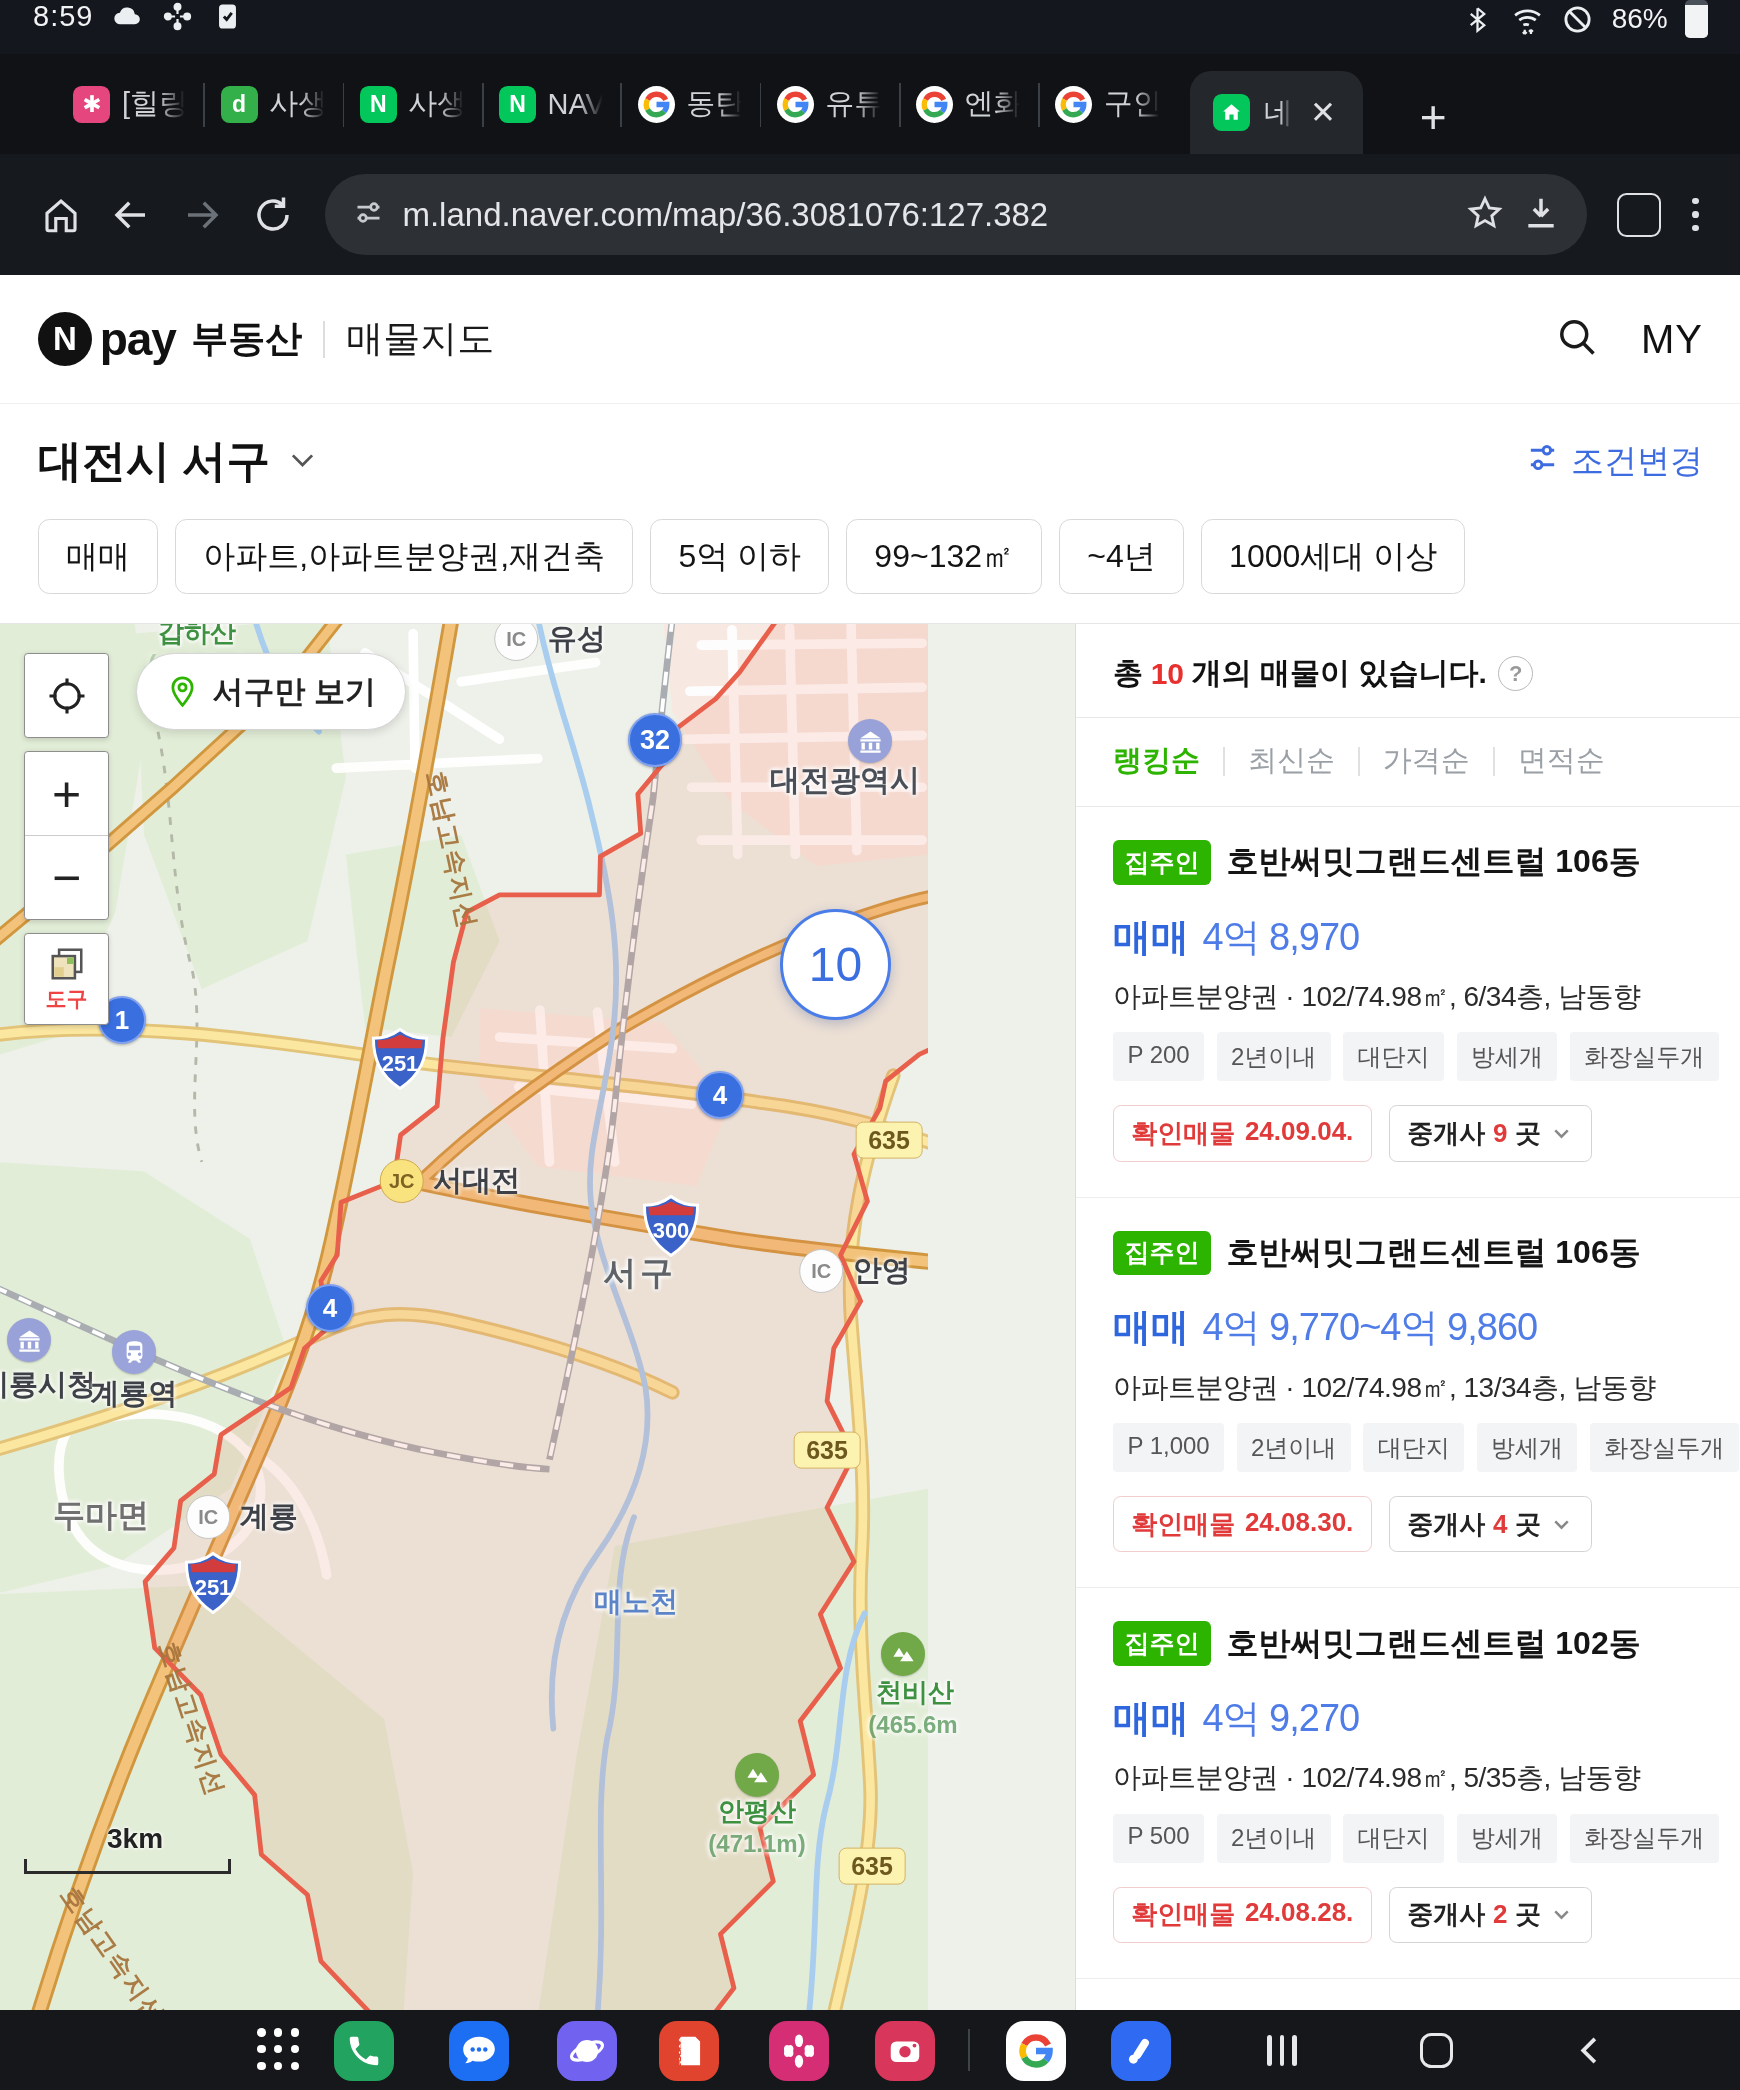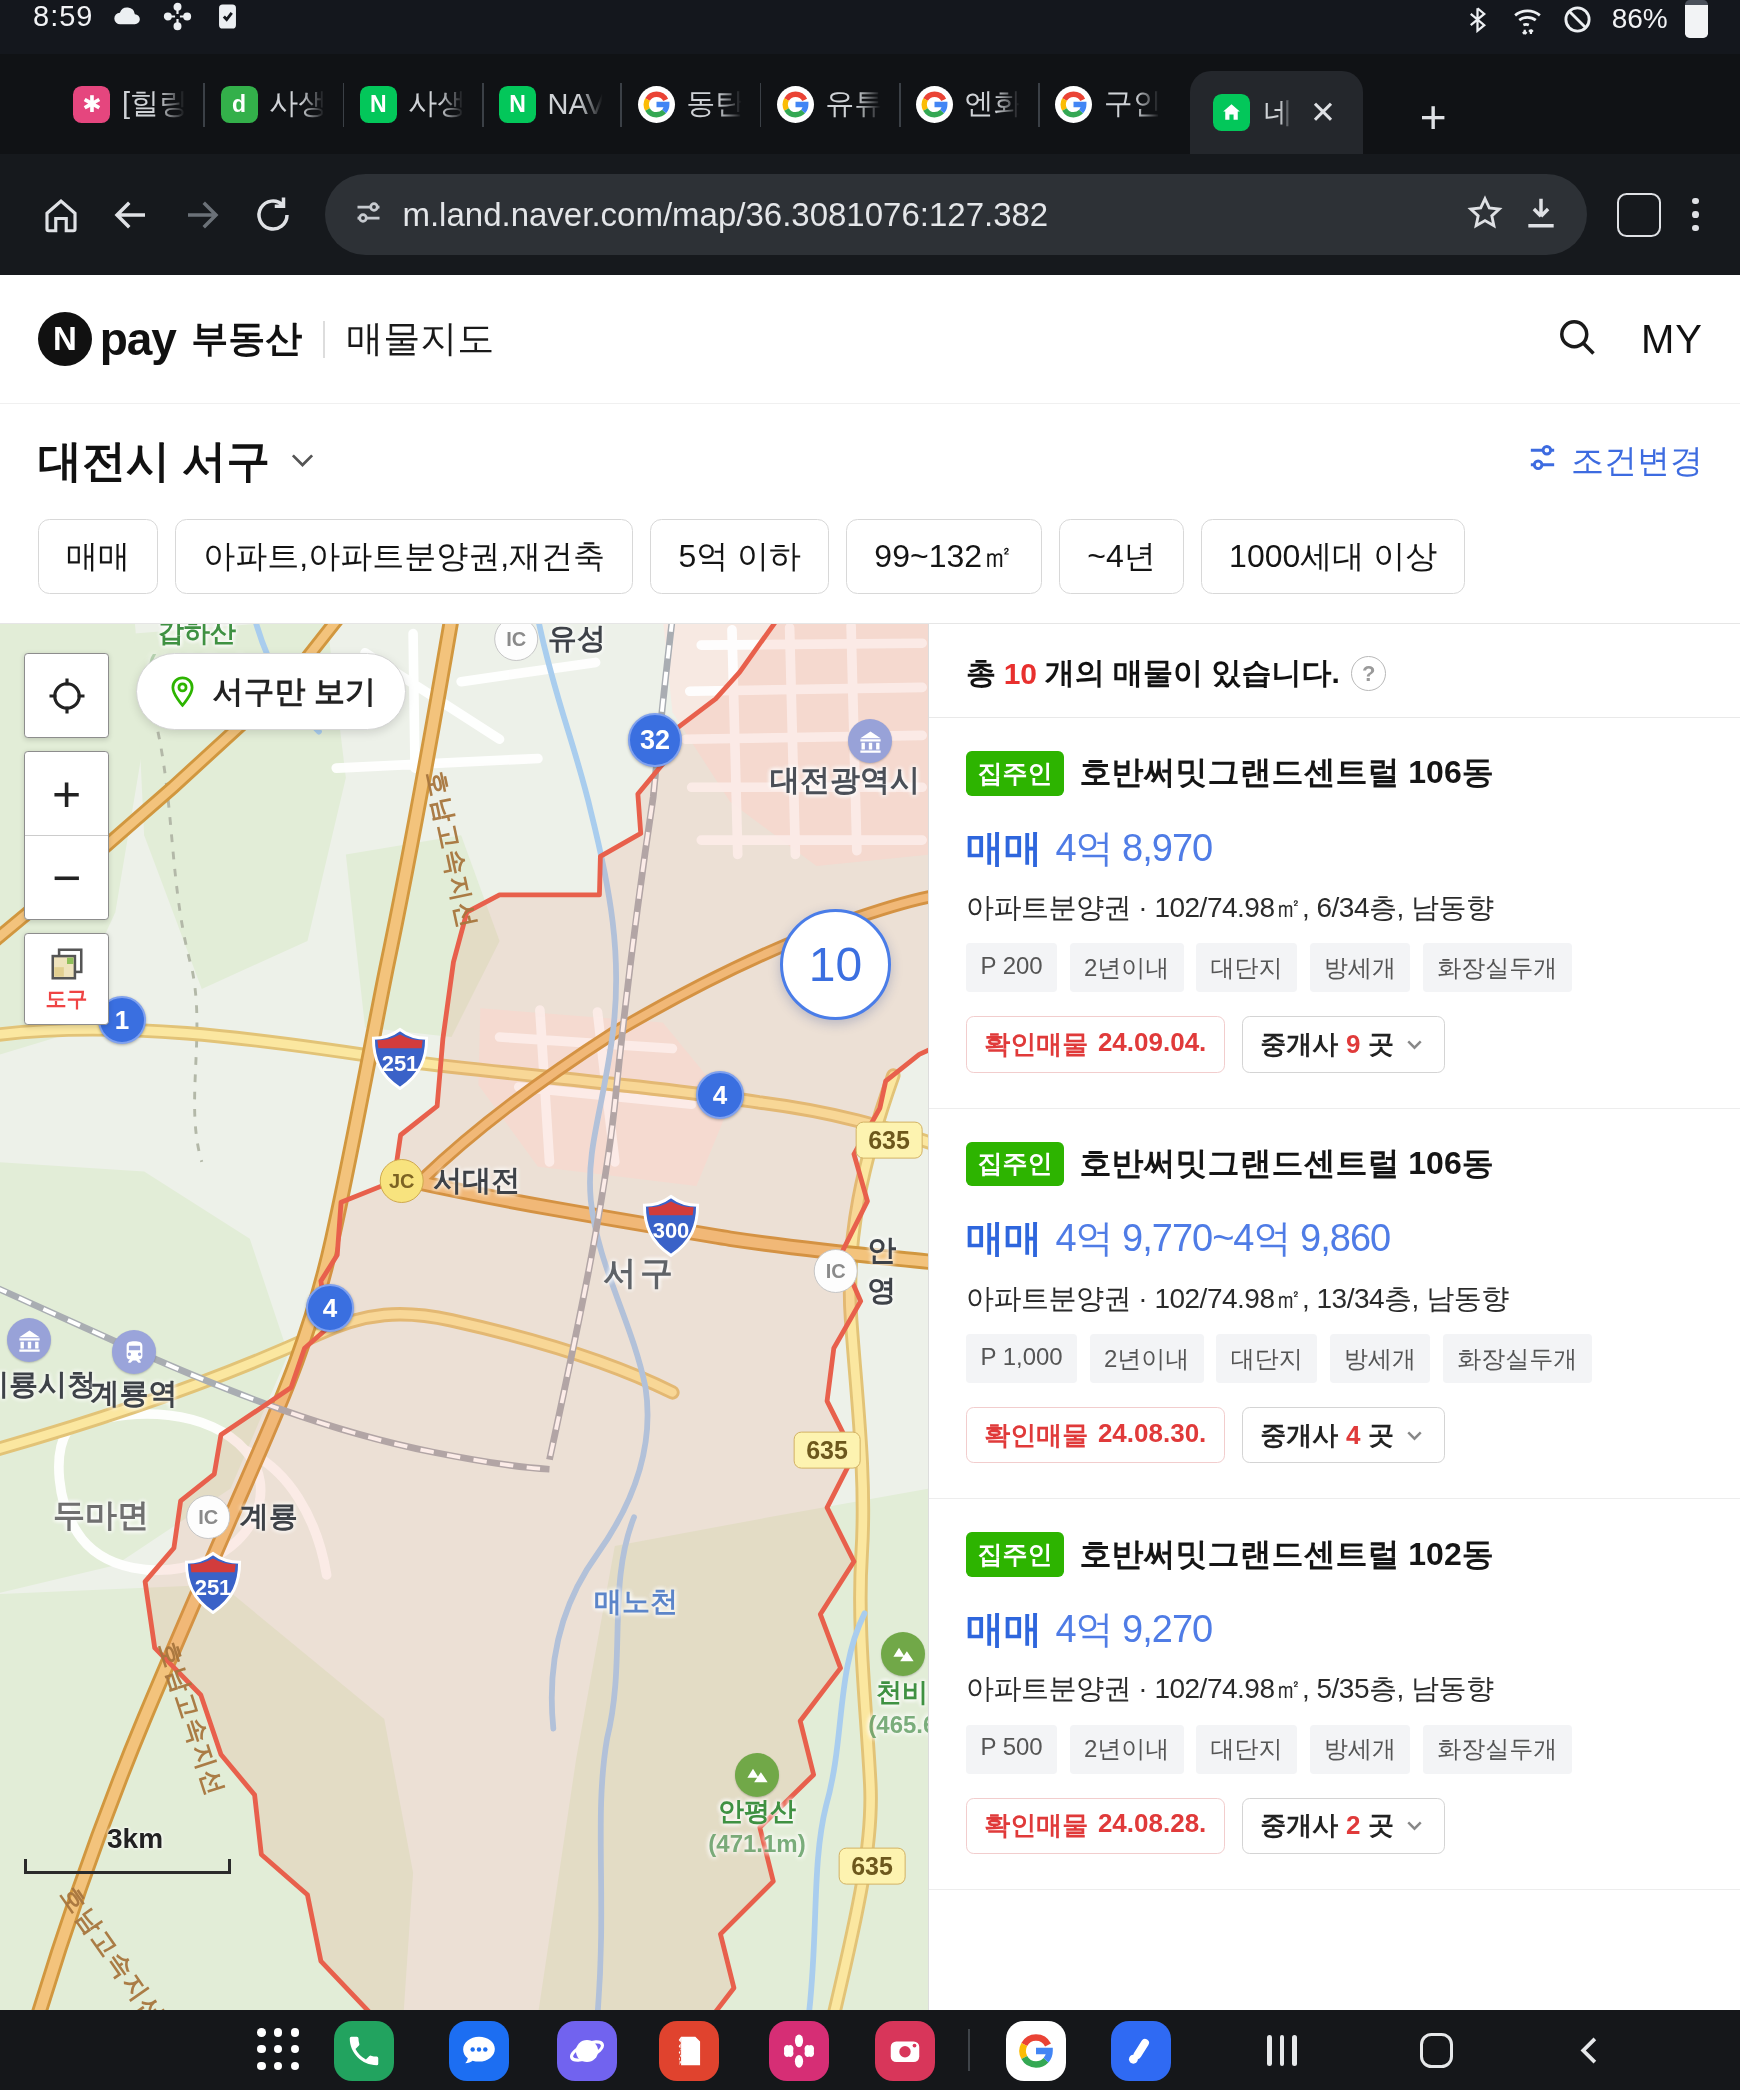--- a/index.html
+++ b/index.html
@@ -59,21 +59,21 @@
   .region-title { font-size:44px; font-weight:bold; color:#111; }
   .region-right { margin-left:auto; display:flex; align-items:center; gap:11.5px; color:#3d6be0; font-size:33px; }
 
   
   .chip-row { height:104px; display:flex; align-items:flex-start; gap:17.3px; padding:0 38px; }
   .chip { height:75px; border:1.9px solid #d8d8d8; border-radius:11.5px; padding:0 27px;
     display:flex; align-items:center; font-size:32px; color:#141414; white-space:nowrap; }
 
   
   .content { display:flex; height:1387px; overflow:hidden; border-top:1px solid #e6e6e6; }
-  .map { position:relative; width:928px; height:1387px; overflow:hidden; background:#edf1e9; flex:0 0 auto; }
+  .map { position:relative; width:1075px; height:1387px; overflow:hidden; background:#edf1e9; flex:0 0 auto; }
   .map svg.base { position:absolute; inset:0; }
 
   .mlabel { position:absolute; transform:translate(-50%,-50%); white-space:nowrap;
     text-shadow:0 0 4.8px #fff,0 0 4.8px #fff,0 0 4.8px #fff; }
   .peak { color:#3f9142; font-weight:bold; font-size:26px; }
   .peak-elev { color:#68a26c; font-size:24px; font-weight:bold; opacity:.85; }
   .peak-faint { opacity:.35; }
   .river-name { color:#5c85c9; font-weight:bold; font-size:28px; }
   .area-big { color:#4a4f57; font-weight:bold; font-size:30px; }
   .area-mid { color:#5f6368; font-weight:bold; font-size:33px; letter-spacing:3.8px; }
@@ -574,20 +574,29 @@
       </div>
     </div>
 
     <div class="panel">
       <div class="summary">
         <span>총</span>
         <span class="cnt">10</span>
         <span>개의 매물이 있습니다.</span>
         <span class="helpc">?</span>
       </div>
+      <div class="sort-row">
+        <span class="sort active">랭킹순</span>
+          <i class="sort-sep"></i>
+        <span class="sort">최신순</span>
+          <i class="sort-sep"></i>
+        <span class="sort">가격순</span>
+          <i class="sort-sep"></i>
+        <span class="sort">면적순</span>
+      </div>
 
       <div class="card">
         <div class="c-head">
           <span class="owner-badge">집주인</span>
           <span class="c-title">호반써밋그랜드센트럴 106동</span>
         </div>
         <div class="c-price">
           <span class="deal">매매</span>
           <span class="price-val">4억 8,970</span>
         </div>

